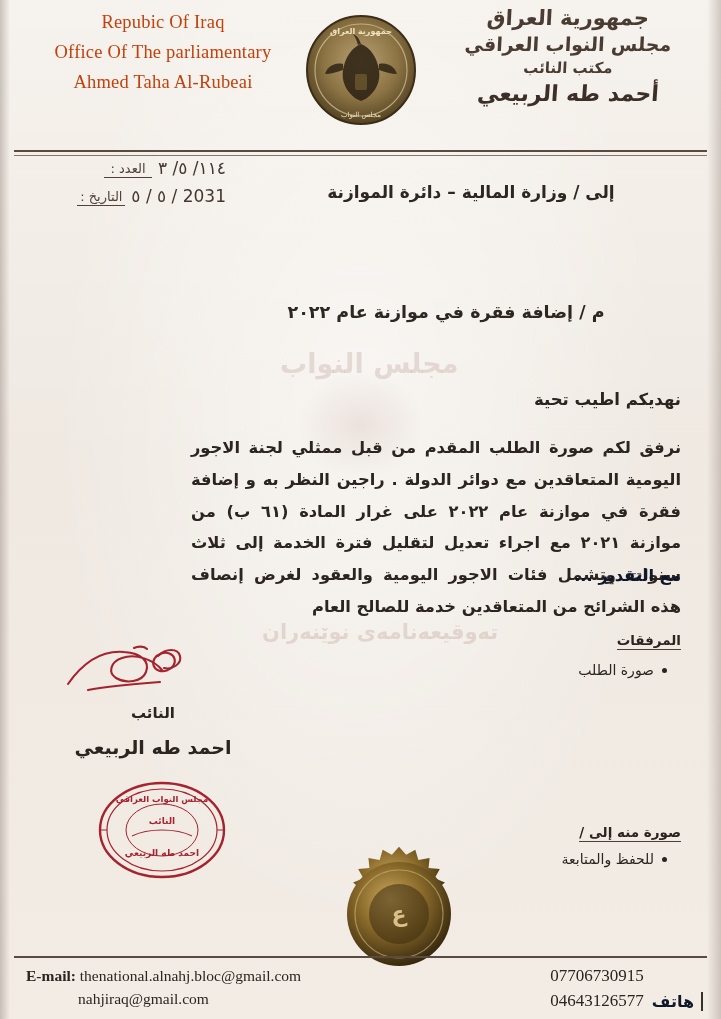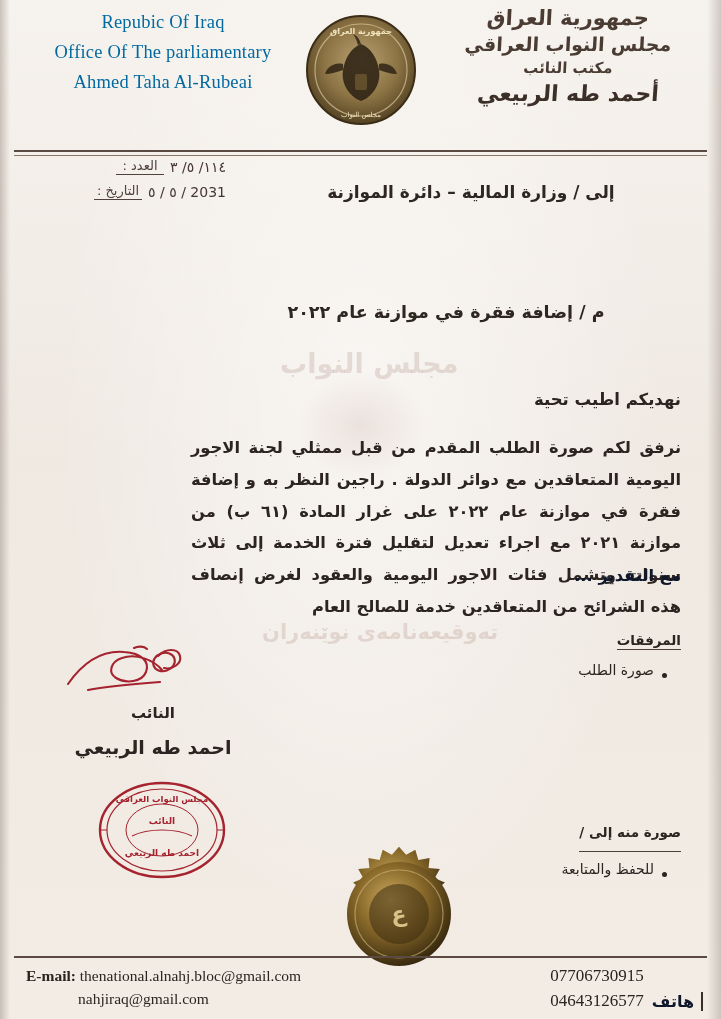--- a/index.html
+++ b/index.html
@@ -44,21 +44,21 @@
     position: absolute;
     left: 0; top: 0; right: 0;
     height: 152px;
   }
   #header-english {
     position: absolute;
     left: 18px;
     top: 8px;
     width: 290px;
     text-align: center;
-    color: #0369a1;
+    color: #c2410c;
     font-family: "Liberation Serif", serif;
   }
   #header-english div {
     font-size: 18.5px;
     line-height: 1.62;
     letter-spacing: 0.2px;
     white-space: nowrap;
   }
   #emblem {
     position: absolute;
@@ -125,21 +125,21 @@
   .ref-label {
     font-size: 13px;
     color: #50413a;
     white-space: nowrap;
     border-bottom: 1.4px solid #50413a;
     padding: 0 2px 1px 2px;
     min-width: 44px;
     text-align: center;
   }
   .ref-value {
-    font-size: 14px;
+    font-size: 17px;
     color: #453730;
     white-space: nowrap;
     letter-spacing: 1px;
   }
 
   
   #recipient {
     position: absolute;
     right: 40px;
     top: 182px;
@@ -215,21 +215,21 @@
   #attachments-title {
     font-size: 13.5px;
     font-weight: bold;
     border-bottom: 1.2px solid #4b3f38;
     display: inline-block;
     padding-bottom: 1px;
     margin-bottom: 12px;
   }
   .bullet-row {
     display: flex;
-    align-items: flex-end;
+    align-items: center;
     gap: 8px;
     font-size: 14px;
     margin-bottom: 6px;
     padding-right: 14px;
   }
   .bullet-dot {
     width: 5px; height: 5px;
     background: #2b2420;
     border-radius: 50%;
     flex: 0 0 auto;
@@ -243,21 +243,21 @@
     width: 240px;
     direction: rtl;
     font-family: "DejaVu Sans", sans-serif;
     color: #2b2420;
   }
   #copies-title {
     font-size: 13.5px;
     font-weight: bold;
     border-bottom: 1.2px solid #4b3f38;
     display: inline-block;
-    padding-bottom: 11px;
+    padding-bottom: 1px;
     margin-bottom: 9px;
   }
 
   
   #signature-block {
     position: absolute;
     left: 38px;
     top: 640px;
     width: 230px;
     text-align: center;

